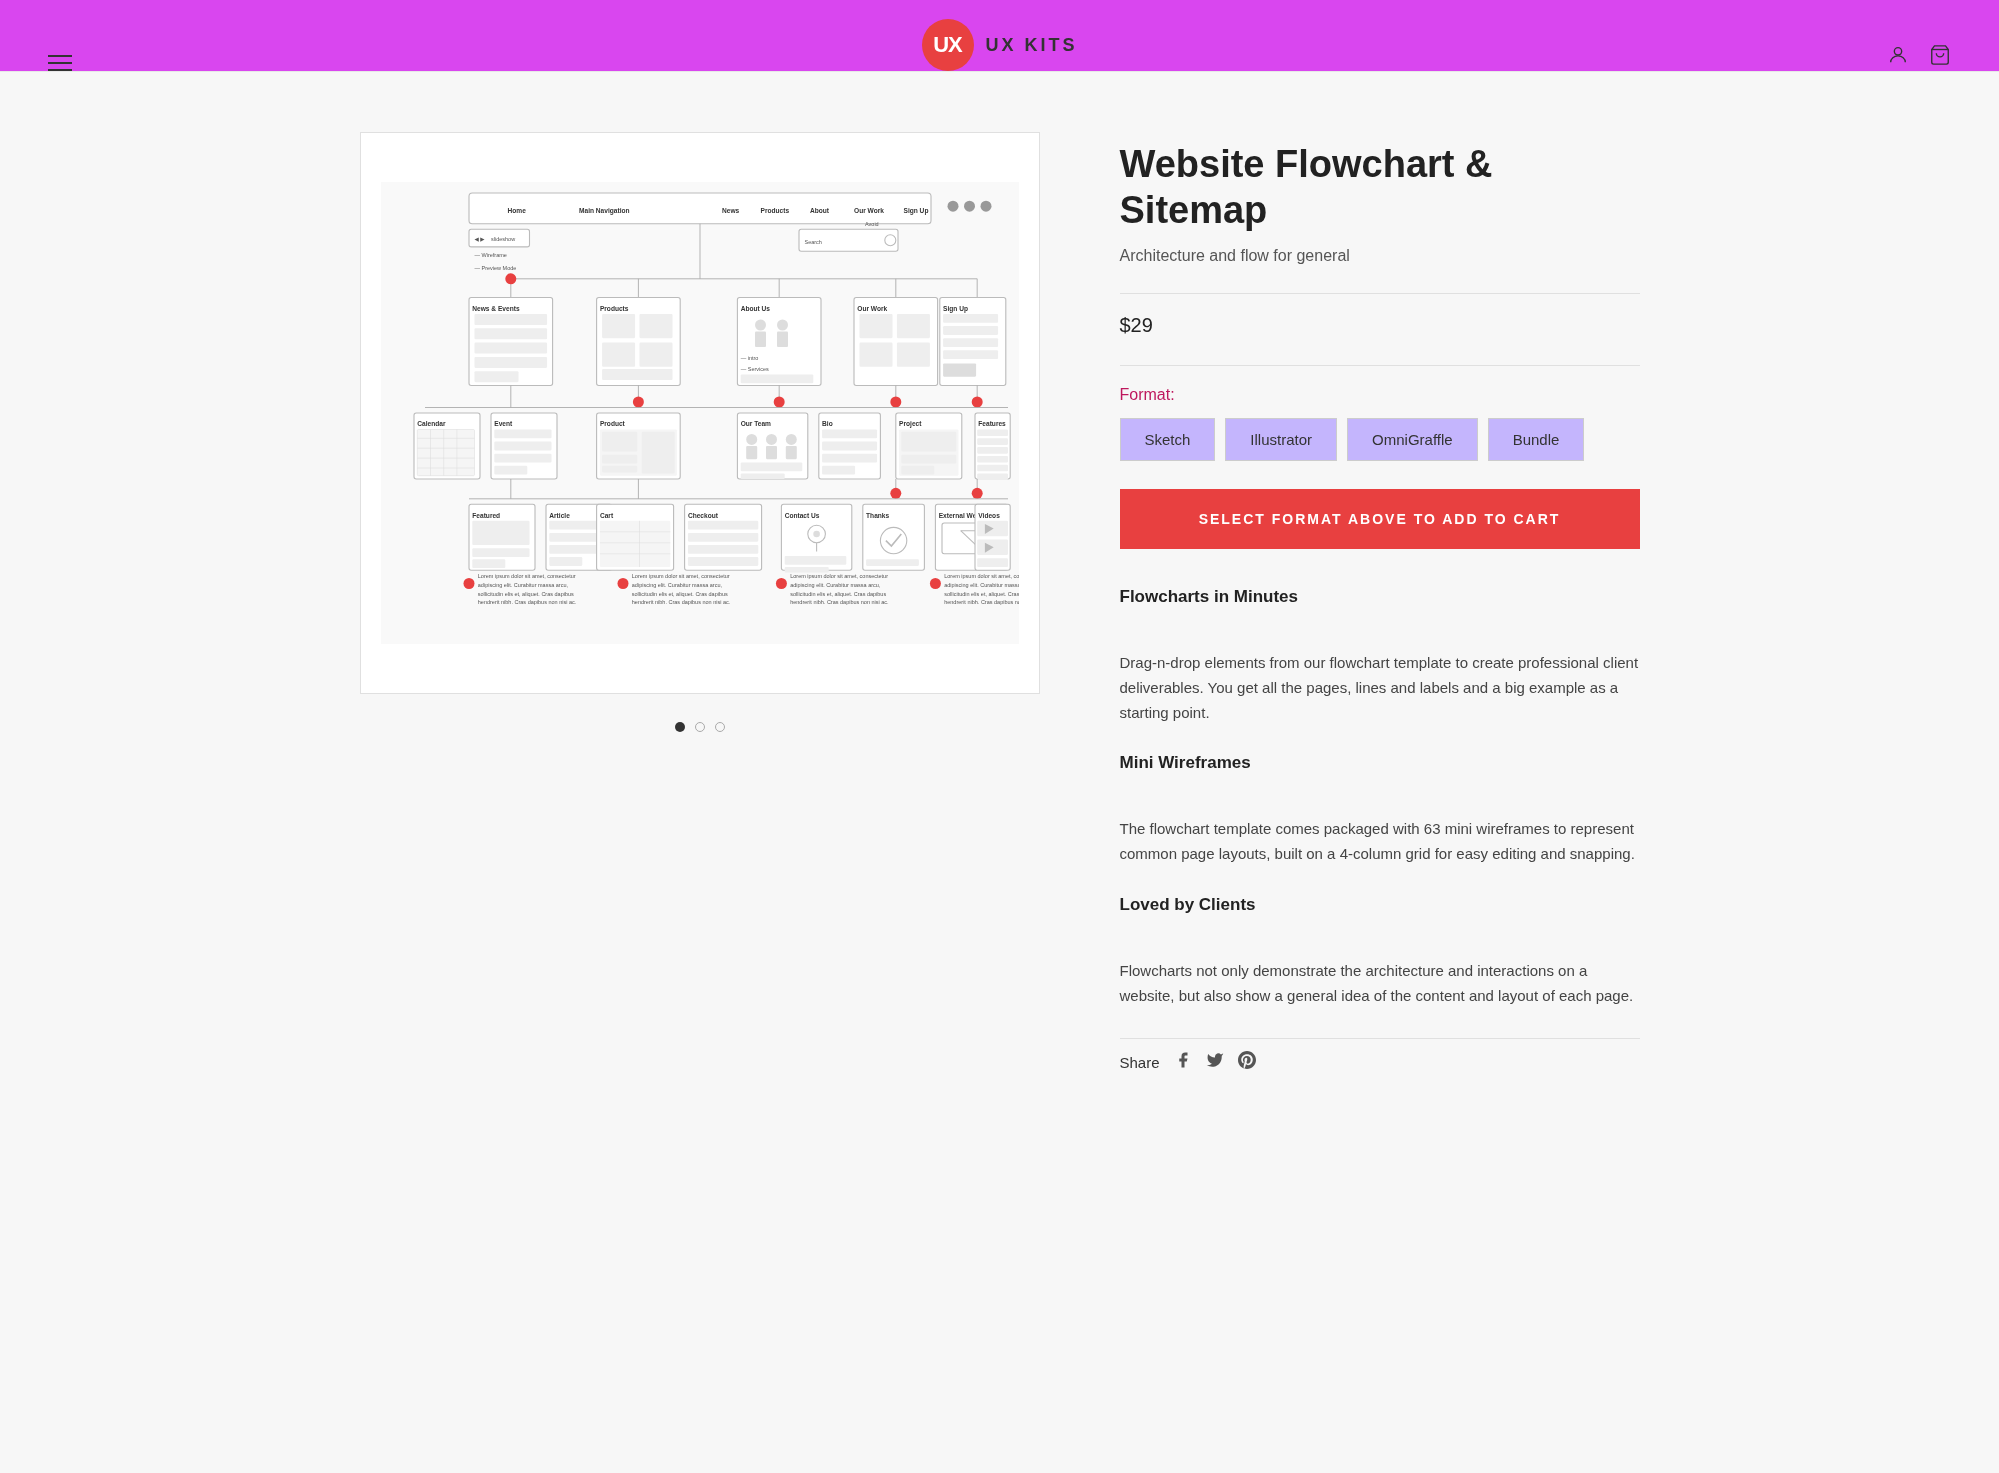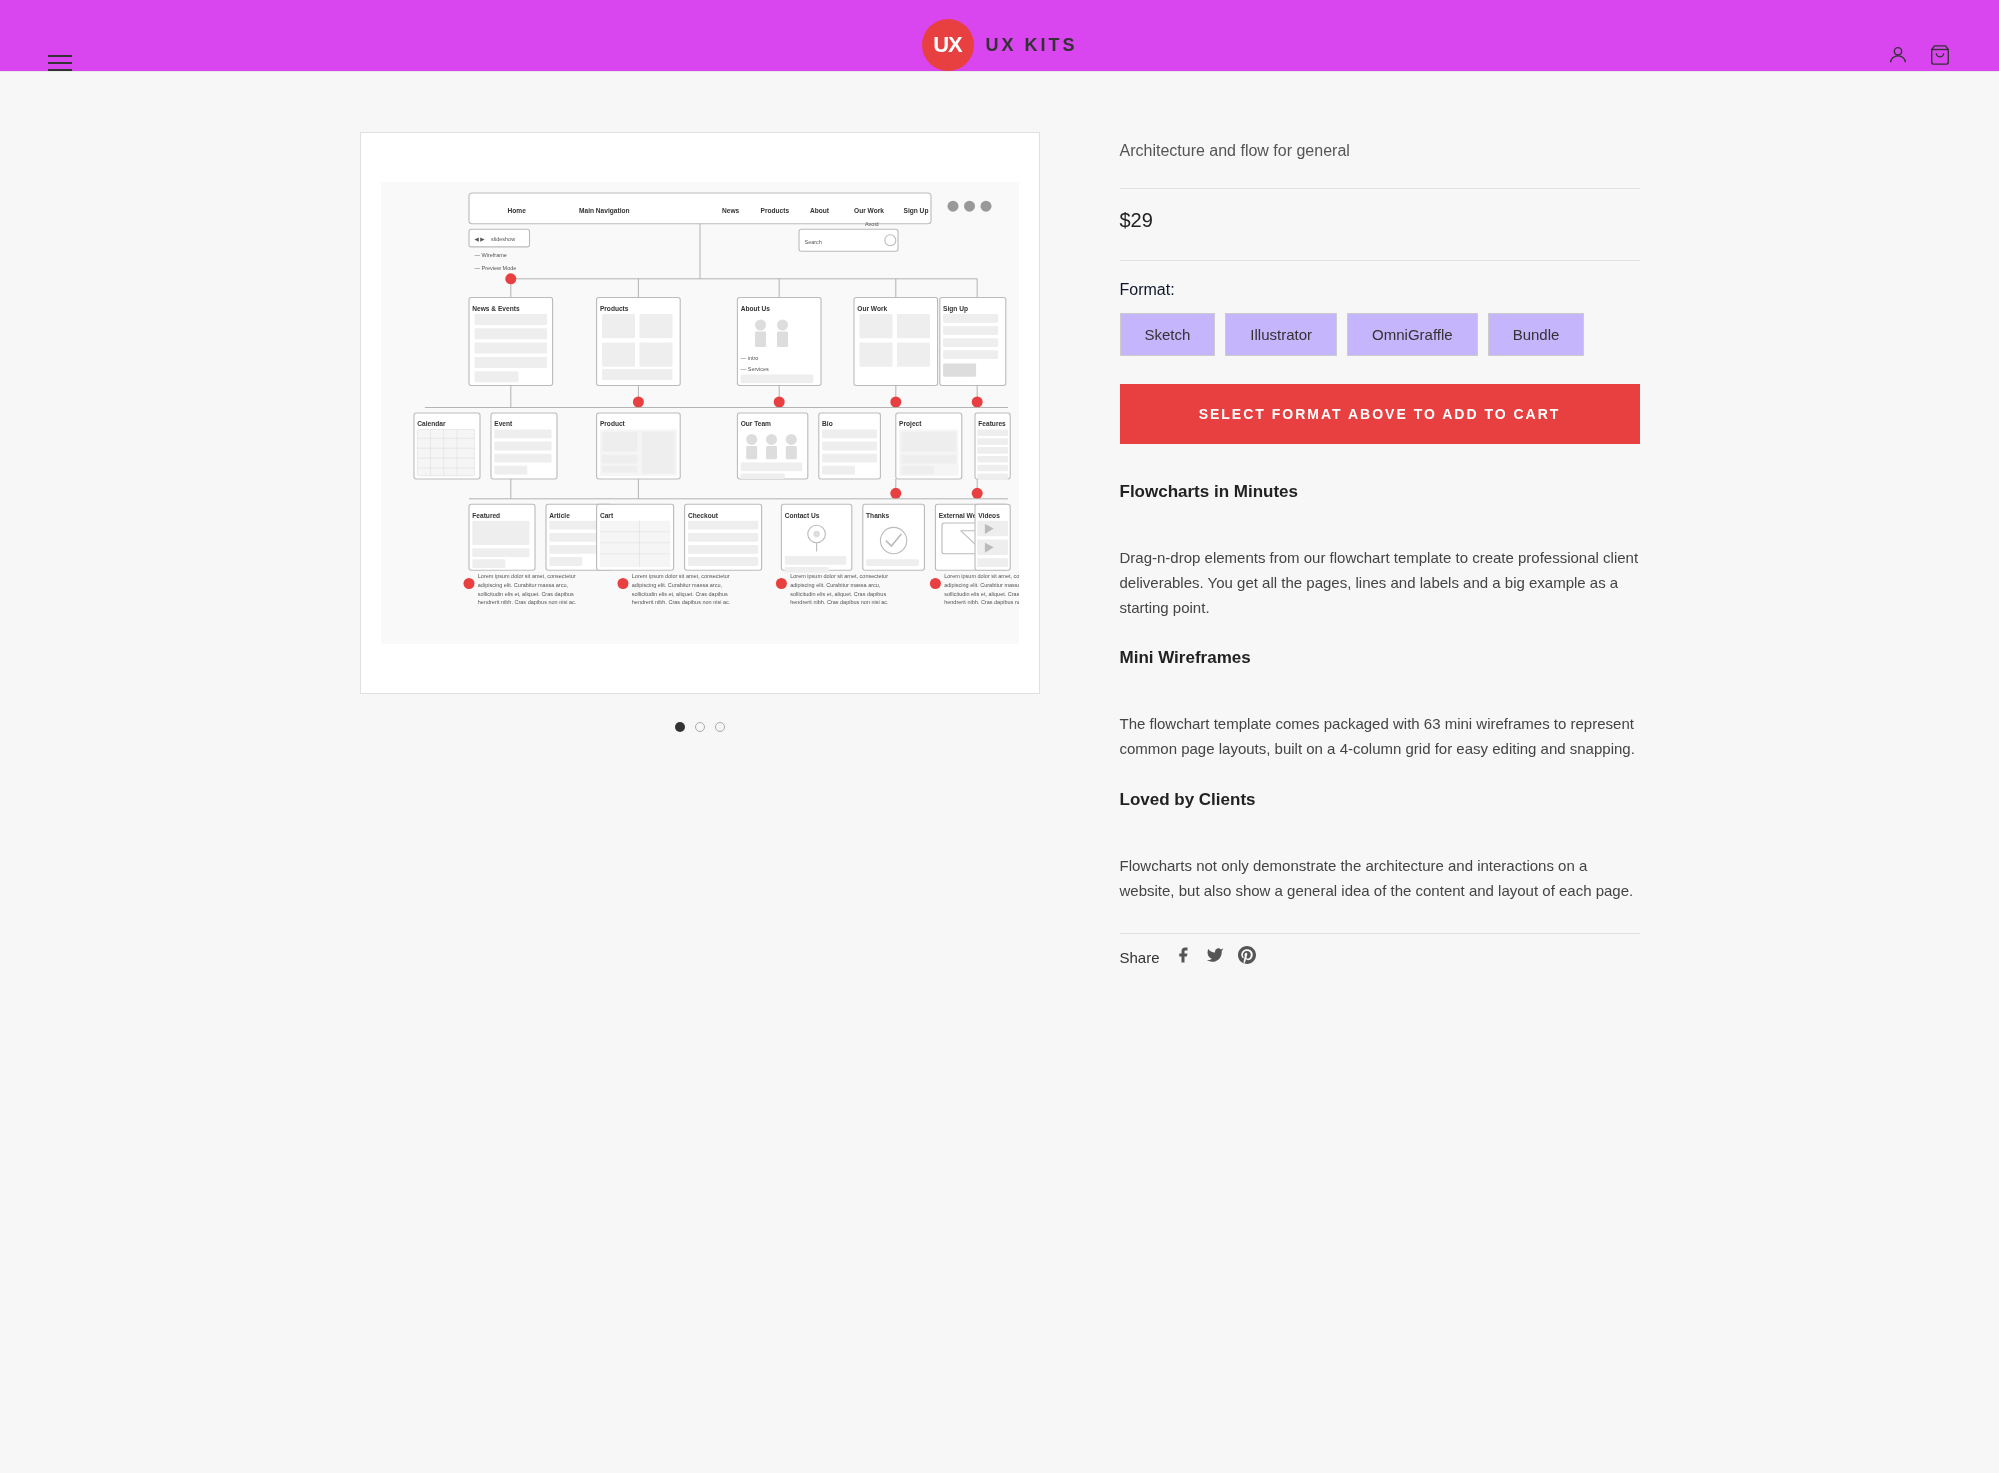--- a/index.html
+++ b/index.html
@@ -92,21 +92,21 @@
       color: #555;
       margin-bottom: 28px;
     }
     .product-price {
       font-size: 20px;
       color: #222;
       margin-bottom: 28px;
     }
     .format-label {
       font-size: 16px;
-      color: #0f172a;
+      color: #be185d;
       margin-bottom: 14px;
     }
     .format-buttons {
       display: flex;
       gap: 10px;
       flex-wrap: wrap;
       margin-bottom: 28px;
     }
     .format-btn {
       padding: 12px 24px;
@@ -469,20 +469,21 @@
     </div>
 
     <div class="carousel-dots">
       <div class="dot active"></div>
       <div class="dot inactive"></div>
       <div class="dot inactive"></div>
     </div>
   </div>
 
   <div class="product-info-section">
+    <h1 class="product-title">Website Flowchart &amp; Sitemap</h1>
     <p class="product-subtitle">Architecture and flow for general</p>
     <div class="divider"></div>
     <p class="product-price">$29</p>
     <div class="divider"></div>
     <p class="format-label">Format:</p>
 
     <div class="format-buttons">
       <button class="format-btn">Sketch</button>
       <button class="format-btn">Illustrator</button>
       <button class="format-btn">OmniGraffle</button>

